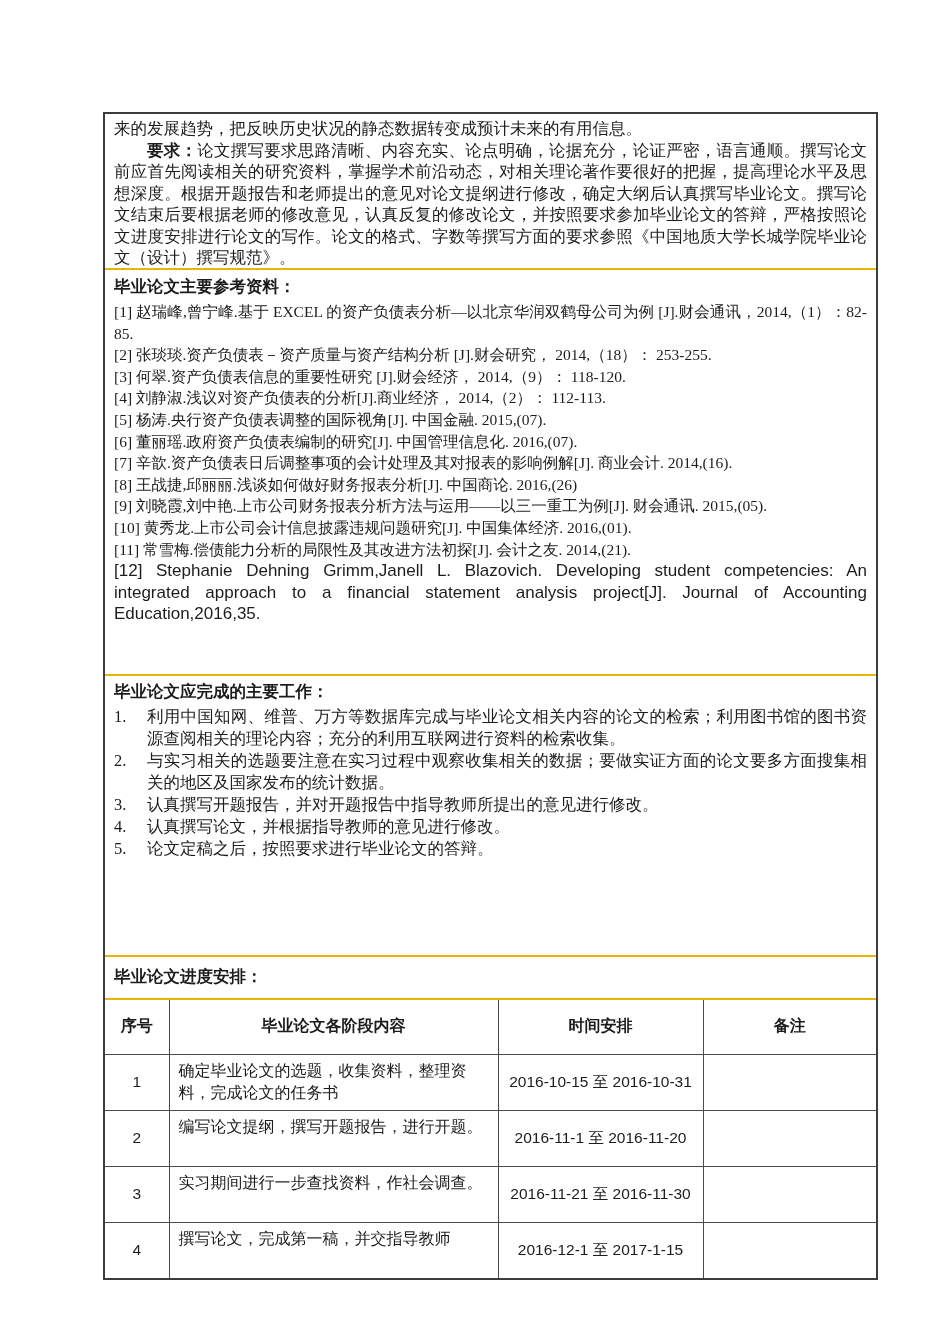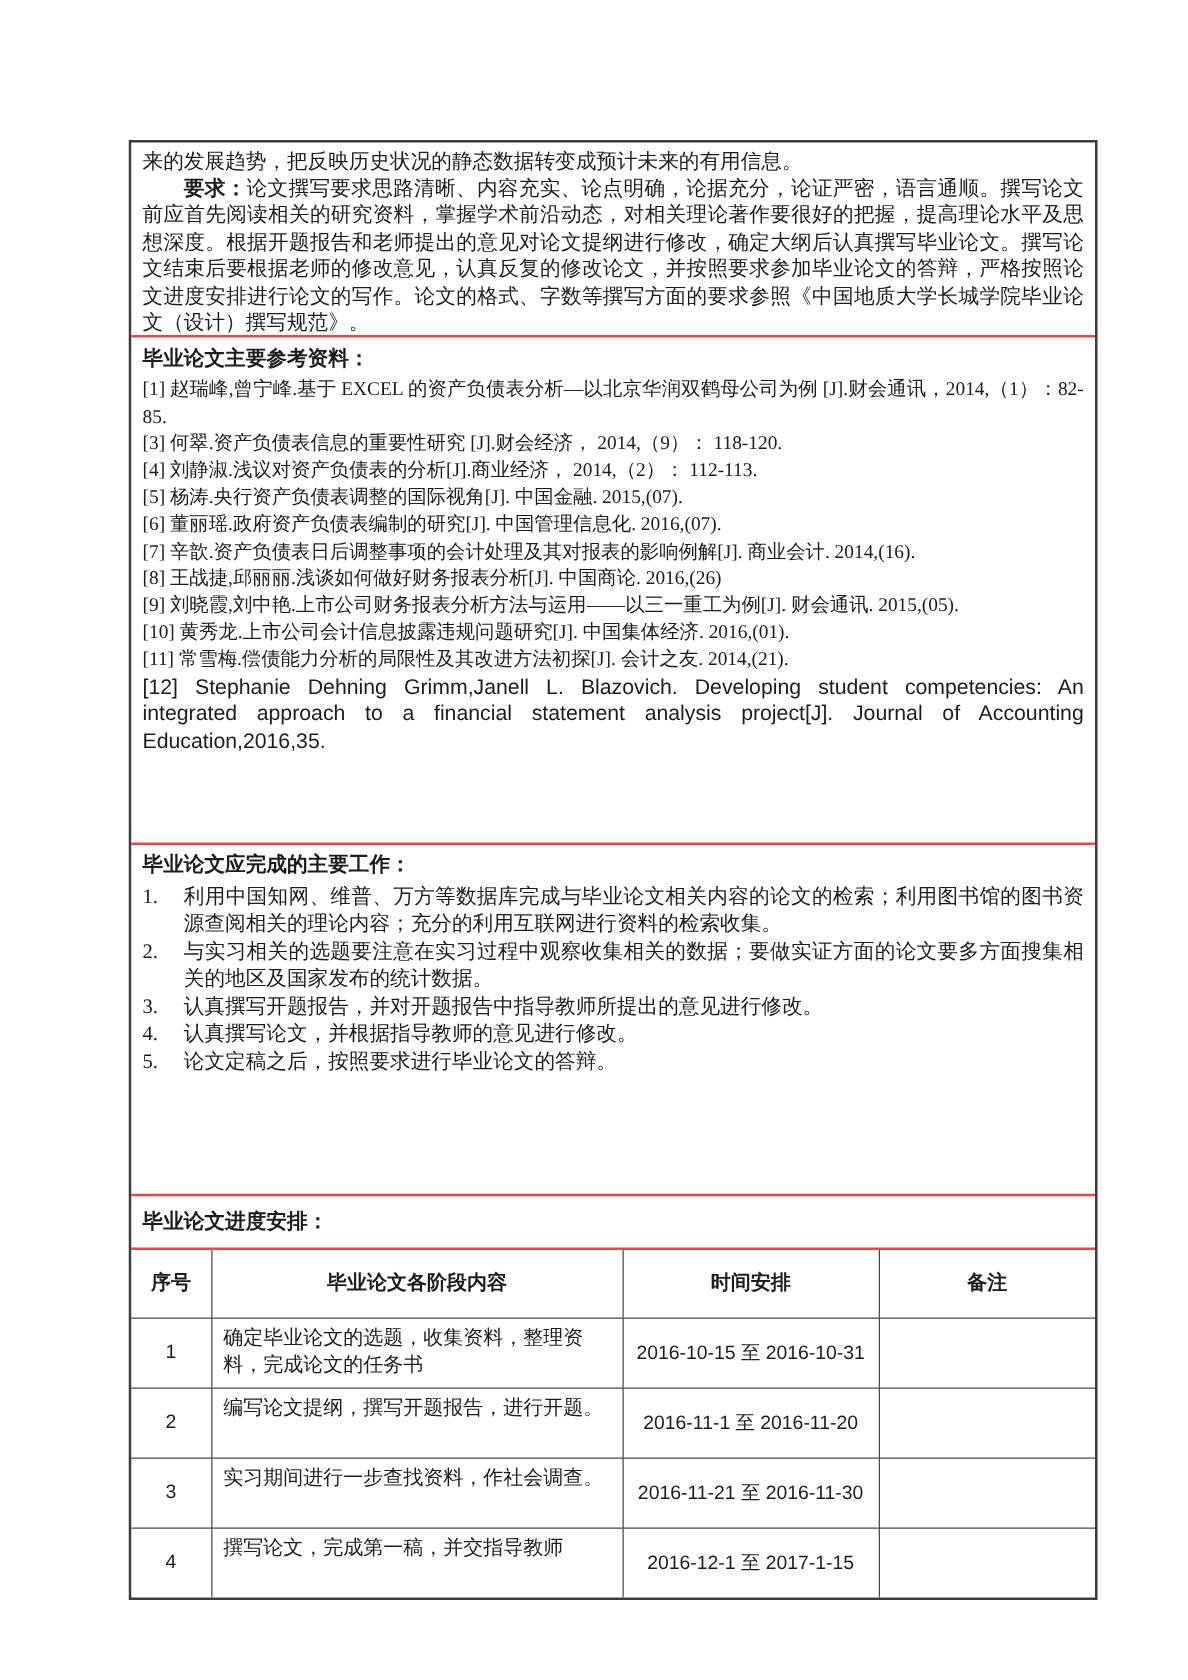--- a/index.html
+++ b/index.html
@@ -22,21 +22,21 @@
     position: absolute;
     left: 103px;
     top: 112px;
     width: 775px;
     border: 2px solid #3c3c3c;
     box-sizing: border-box;
     background: #ffffff;
   }
   .sec {
     box-sizing: border-box;
-    border-bottom: 2px solid #ef4444;
+    border-bottom: 2px solid #eab308;
     padding: 4px 9px 0 9px;
     overflow: hidden;
   }
   .sec-intro   { height: 156px; }
   .sec-refs    { height: 406px; padding-top: 5px; }
   .sec-work    { height: 281px; }
   .sec-sched-title { height: 43px; padding-top: 9px; }
 
   .sec-intro p {
     margin: 0;
@@ -133,20 +133,21 @@
   <div class="doc">
 
     <div class="sec sec-intro">
       <p>来的发展趋势，把反映历史状况的静态数据转变成预计未来的有用信息。</p>
       <p class="indent2"><b>要求：</b><span>论文撰写要求思路清晰、内容充实、论点明确，论据充分，论证严密，语言通顺。撰写论文前应首先阅读相关的研究资料，掌握学术前沿动态，对相关理论著作要很好的把握，提高理论水平及思想深度。根据开题报告和老师提出的意见对论文提纲进行修改，确定大纲后认真撰写毕业论文。撰写论文结束后要根据老师的修改意见，认真反复的修改论文，并按照要求参加毕业论文的答辩，严格按照论文进度安排进行论文的写作。论文的格式、字数等撰写方面的要求参照《中国地质大学长城学院毕业论文（设计）撰写规范》。</span></p>
     </div>
 
     <div class="sec sec-refs">
       <p class="sec-title">毕业论文主要参考资料：</p>
       <p class="ref">[1] 赵瑞峰,曾宁峰.基于 EXCEL 的资产负债表分析—以北京华润双鹤母公司为例 [J].财会通讯，2014,（1）：82-85.</p>
+      <p class="ref">[2] 张琰琰.资产负债表－资产质量与资产结构分析 [J].财会研究， 2014,（18）： 253-255.</p>
       <p class="ref">[3] 何翠.资产负债表信息的重要性研究 [J].财会经济， 2014,（9）： 118-120.</p>
       <p class="ref">[4] 刘静淑.浅议对资产负债表的分析[J].商业经济， 2014,（2）： 112-113.</p>
       <p class="ref">[5] 杨涛.央行资产负债表调整的国际视角[J]. 中国金融. 2015,(07).</p>
       <p class="ref">[6] 董丽瑶.政府资产负债表编制的研究[J]. 中国管理信息化. 2016,(07).</p>
       <p class="ref">[7] 辛歆.资产负债表日后调整事项的会计处理及其对报表的影响例解[J]. 商业会计. 2014,(16).</p>
       <p class="ref">[8] 王战捷,邱丽丽.浅谈如何做好财务报表分析[J]. 中国商论. 2016,(26)</p>
       <p class="ref">[9] 刘晓霞,刘中艳.上市公司财务报表分析方法与运用——以三一重工为例[J]. 财会通讯. 2015,(05).</p>
       <p class="ref">[10] 黄秀龙.上市公司会计信息披露违规问题研究[J]. 中国集体经济. 2016,(01).</p>
       <p class="ref">[11] 常雪梅.偿债能力分析的局限性及其改进方法初探[J]. 会计之友. 2014,(21).</p>
       <p class="ref latin">[12] Stephanie Dehning Grimm,Janell L. Blazovich. Developing student competencies: An integrated approach to a financial statement analysis project[J]. Journal of Accounting Education,2016,35.</p>

